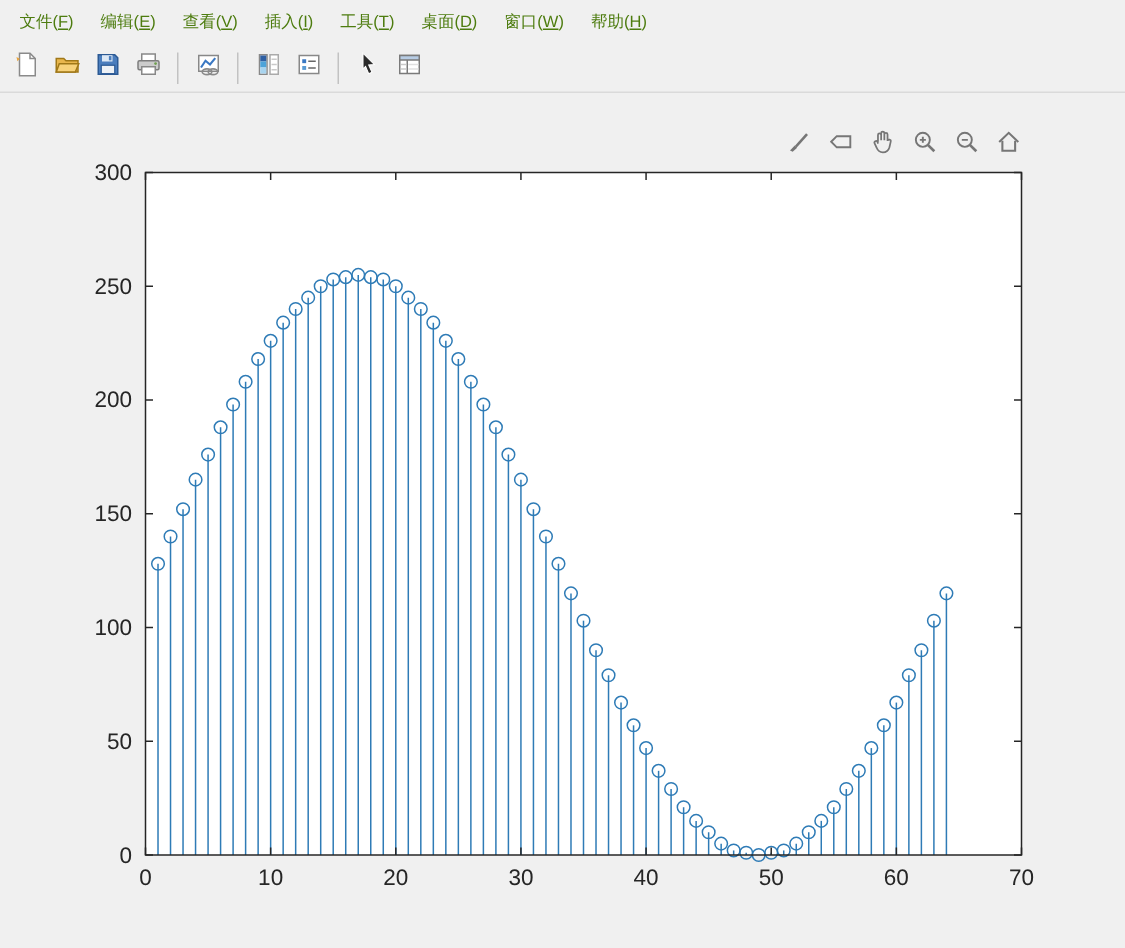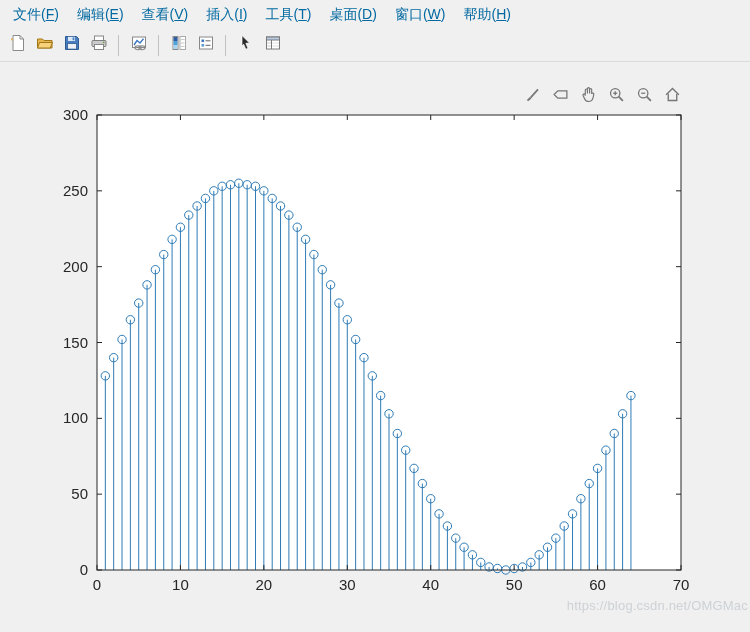--- a/index.html
+++ b/index.html
@@ -8,21 +8,21 @@
     width:750px; height:632px; overflow:hidden;
     background:#f0f0f0;
     font-family:"Liberation Sans","DejaVu Sans",sans-serif;
     -webkit-font-smoothing:antialiased;
   }
   .menubar {
     height:29px; display:flex; align-items:center;
     padding-left:4px; background:#f0f0f0;
   }
   .menu-item {
-    padding:5px 9px; font-size:14px; color:#0369a1; cursor:default; white-space:nowrap;
+    padding:5px 9px; font-size:11px; color:#4d7c0f; cursor:default; white-space:nowrap;
   }
   .menu-item u { text-decoration:underline; }
   .toolbar {
     height:33px; display:flex; align-items:center;
     padding-left:5px; gap:2px; background:#f0f0f0;
     border-bottom:1px solid #dadada;
   }
   .tool-btn {
     width:25px; height:25px; display:flex; align-items:center; justify-content:center;
     border:1px solid transparent; border-radius:2px;
@@ -352,14 +352,13 @@
           </svg></span>
     </div>
     <div class="axtool">
       <span><svg width="17" height="17" viewBox="0 0 16 16">
             <path d="M2 8.2 L8 2.4 L14 8.2" fill="none" stroke="#767676" stroke-width="1.3"></path>
             <path d="M4 7.4 V13.6 H12 V7.4" fill="none" stroke="#767676" stroke-width="1.3"></path>
           </svg></span>
     </div>
   </div>
 
-  <div class="watermark">https://blog.csdn.net/OMGMac</div>
 </div>
 
 </body></html>

